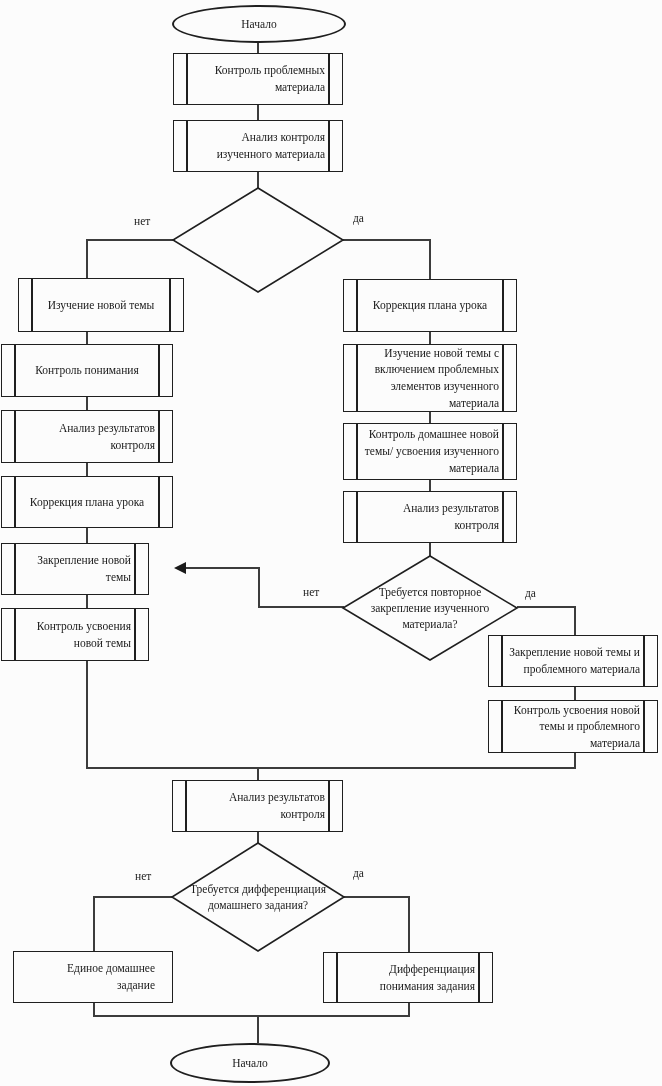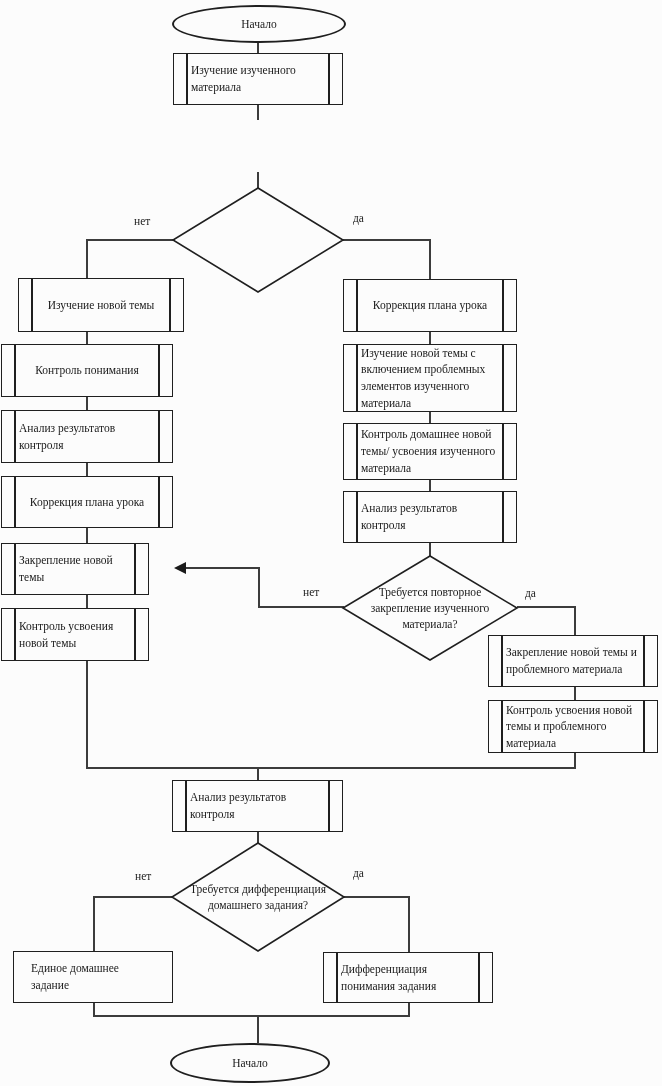--- a/index.html
+++ b/index.html
@@ -5,21 +5,21 @@
   html,body{margin:0;padding:0;background:#fcfcfc;}
   #canvas{
     position:relative;width:662px;height:1086px;overflow:hidden;
     font-family:"Liberation Serif","DejaVu Serif",serif;
     color:#1a1a1a;background:#fcfcfc;
   }
   .node{
     position:absolute;box-sizing:border-box;
     border:1.6px solid #1f1f1f;background:#fcfcfc;
     display:flex;align-items:center;justify-content:center;
-    text-align:left;font-size:11.5px;line-height:1.45;
+    text-align:right;font-size:11.5px;line-height:1.45;
     padding:2px 17px;z-index:3;
   }
   .pproc::before,.pproc::after{
     content:"";position:absolute;top:0;bottom:0;width:1.6px;background:#1f1f1f;
   }
   .pproc::before{left:12px;}
   .pproc::after{right:12px;}
   .oval{
     border-radius:50%;border-width:2.2px;padding:2px 10px;z-index:3;
   }
@@ -97,21 +97,22 @@
   <div class="branch-label" style="left:134px;top:215px">нет</div>
   <div class="branch-label" style="left:353px;top:212px">да</div>
   <div class="branch-label" style="left:303px;top:586px">нет</div>
   <div class="branch-label" style="left:525px;top:587px">да</div>
   <div class="branch-label" style="left:135px;top:870px">нет</div>
   <div class="branch-label" style="left:353px;top:867px">да</div>
 
   <div class="node oval" style="left:172px;top:5px;width:174px;height:38px">Начало</div>
   <div class="node oval" style="left:170px;top:1043px;width:160px;height:40px">Начало</div>
 
-  <div class="node pproc" style="left:173px;top:53px;width:170px;height:52px">Изучение изученного материала</div>
+  <div class="node pproc" style="left:173px;top:53px;width:170px;height:52px">Контроль проблемных материала</div>
+  <div class="node pproc" style="left:173px;top:120px;width:170px;height:52px">Анализ контроля изученного материала</div>
 
   <div class="dtext" style="left:352px;top:573px;width:156px;height:70px">Требуется повторное закрепление изученного материала?</div>
   <div class="dtext" style="left:180px;top:862px;width:156px;height:70px">Требуется дифференциация домашнего задания?</div>
 
   <div class="node pproc" style="left:18px;top:278px;width:166px;height:54px">Изучение новой темы</div>
   <div class="node pproc" style="left:1px;top:344px;width:172px;height:53px">Контроль понимания</div>
   <div class="node pproc" style="left:1px;top:410px;width:172px;height:53px">Анализ результатов контроля</div>
   <div class="node pproc" style="left:1px;top:476px;width:172px;height:52px">Коррекция плана урока</div>
   <div class="node pproc" style="left:1px;top:543px;width:148px;height:52px">Закрепление новой темы</div>
   <div class="node pproc" style="left:1px;top:608px;width:148px;height:53px">Контроль усвоения новой темы</div>

